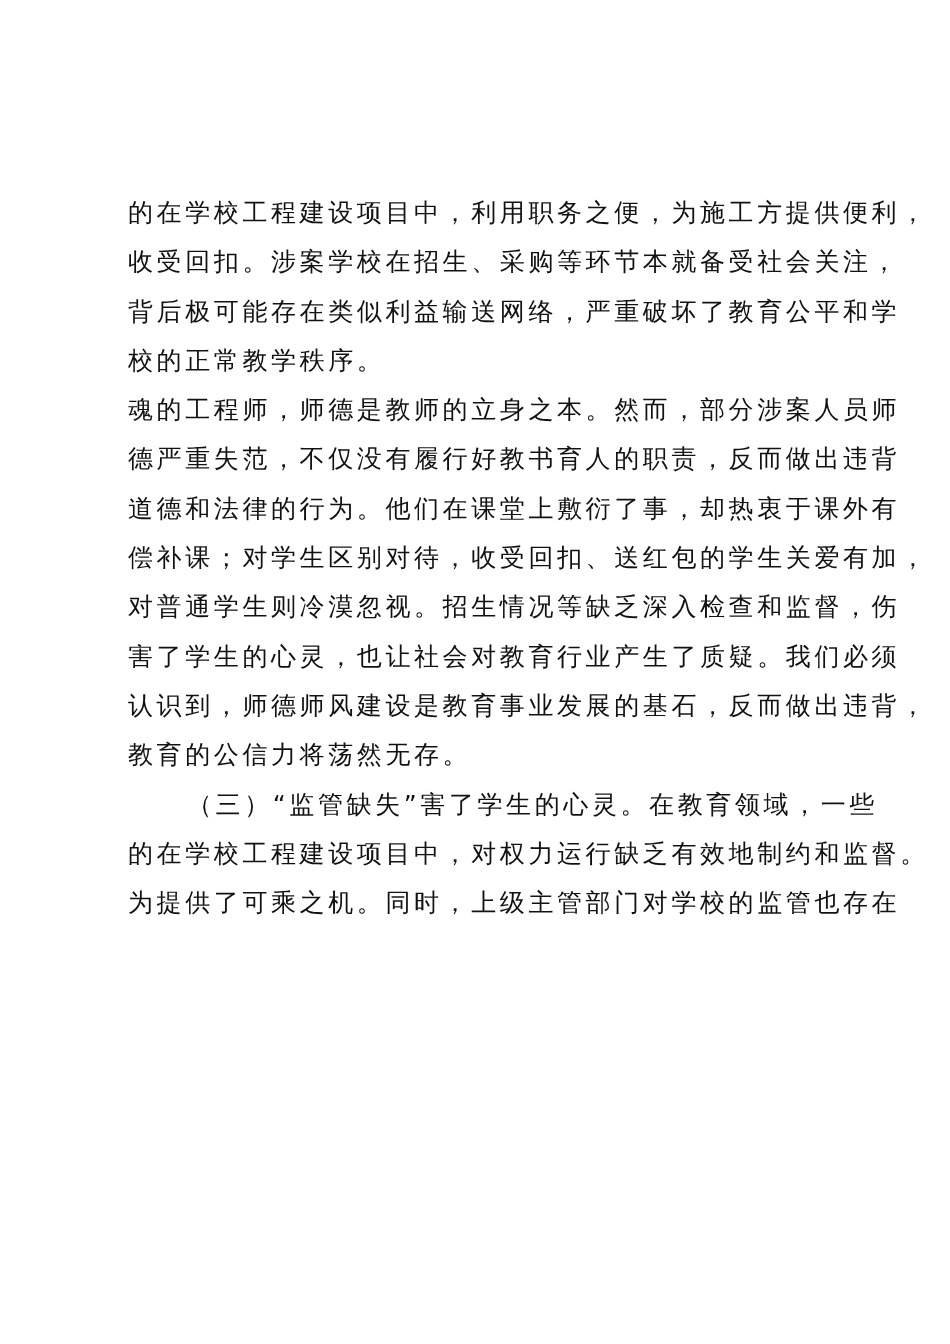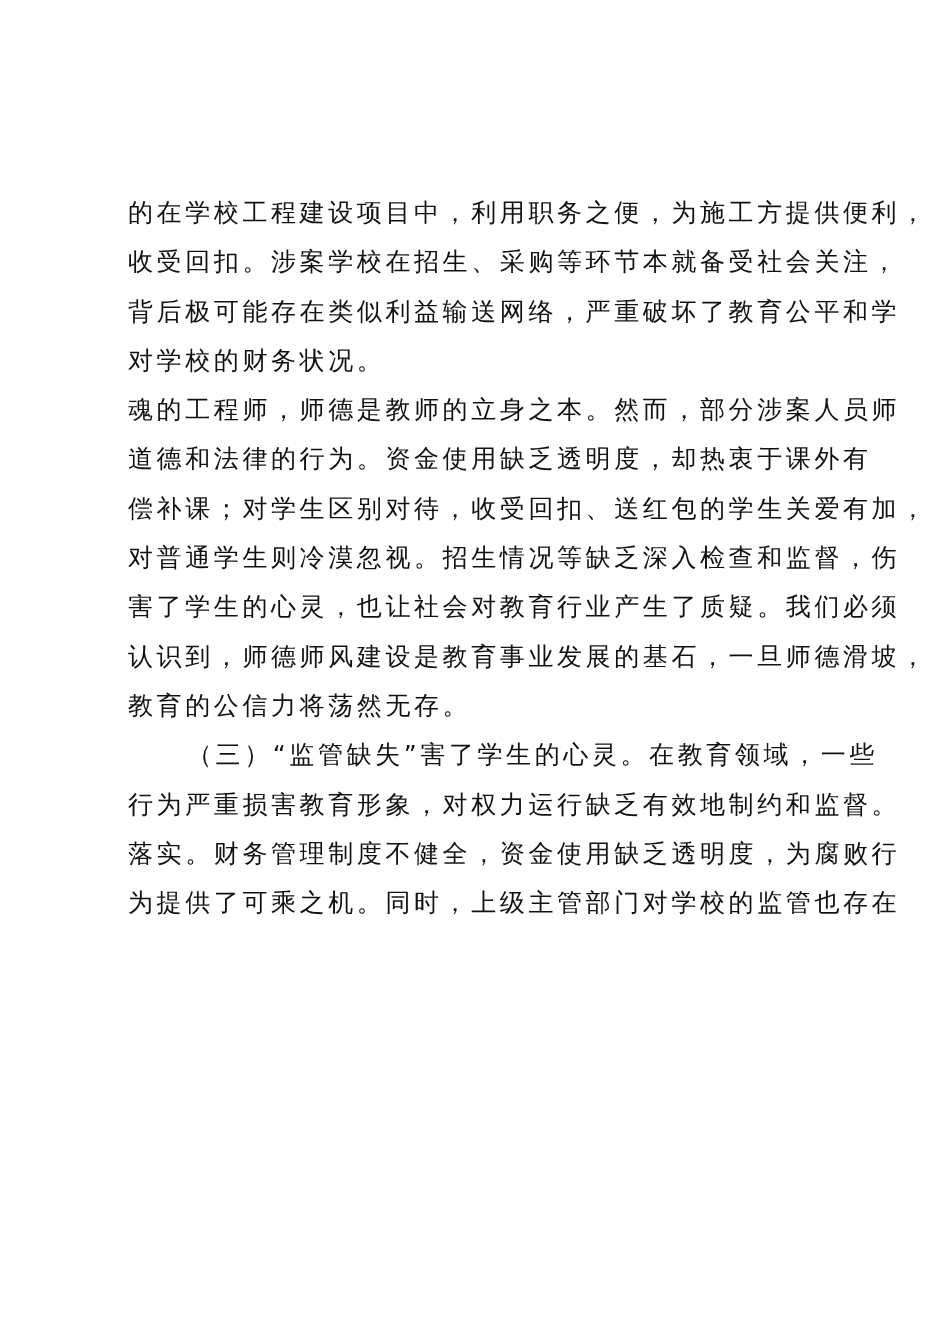--- a/index.html
+++ b/index.html
@@ -43,34 +43,34 @@
 </head>
 <body>
 
 <div class="page">
   <div class="body-text">
 
     <div>
       <div class="line">的在学校工程建设项目中，利用职务之便，为施工方提供便利，</div>
       <div class="line">收受回扣。涉案学校在招生、采购等环节本就备受社会关注，</div>
       <div class="line">背后极可能存在类似利益输送网络，严重破坏了教育公平和学</div>
-      <div class="line">对学校的财务状况。</div>
+      <div class="line">校的正常教学秩序。</div>
     </div>
 
     <div>
       <div class="line">魂的工程师，师德是教师的立身之本。然而，部分涉案人员师</div>
-      <div class="line">道德和法律的行为。资金使用缺乏透明度，却热衷于课外有</div>
+      <div class="line">德严重失范，不仅没有履行好教书育人的职责，反而做出违背</div>
+      <div class="line">道德和法律的行为。他们在课堂上敷衍了事，却热衷于课外有</div>
       <div class="line">偿补课；对学生区别对待，收受回扣、送红包的学生关爱有加，</div>
       <div class="line">对普通学生则冷漠忽视。招生情况等缺乏深入检查和监督，伤</div>
       <div class="line">害了学生的心灵，也让社会对教育行业产生了质疑。我们必须</div>
-      <div class="line">认识到，师德师风建设是教育事业发展的基石，一旦师德滑坡，</div>
+      <div class="line">认识到，师德师风建设是教育事业发展的基石，反而做出违背，</div>
       <div class="line">教育的公信力将荡然无存。</div>
     </div>
 
     <div>
       <div class="line indent">（三）“监管缺失”害了学生的心灵。在教育领域，一些</div>
-      <div class="line">行为严重损害教育形象，对权力运行缺乏有效地制约和监督。</div>
-      <div class="line">落实。财务管理制度不健全，资金使用缺乏透明度，为腐败行</div>
+      <div class="line">的在学校工程建设项目中，对权力运行缺乏有效地制约和监督。</div>
       <div class="line">为提供了可乘之机。同时，上级主管部门对学校的监管也存在</div>
     </div>
 
   </div>
 </div>
 
 </body></html>

